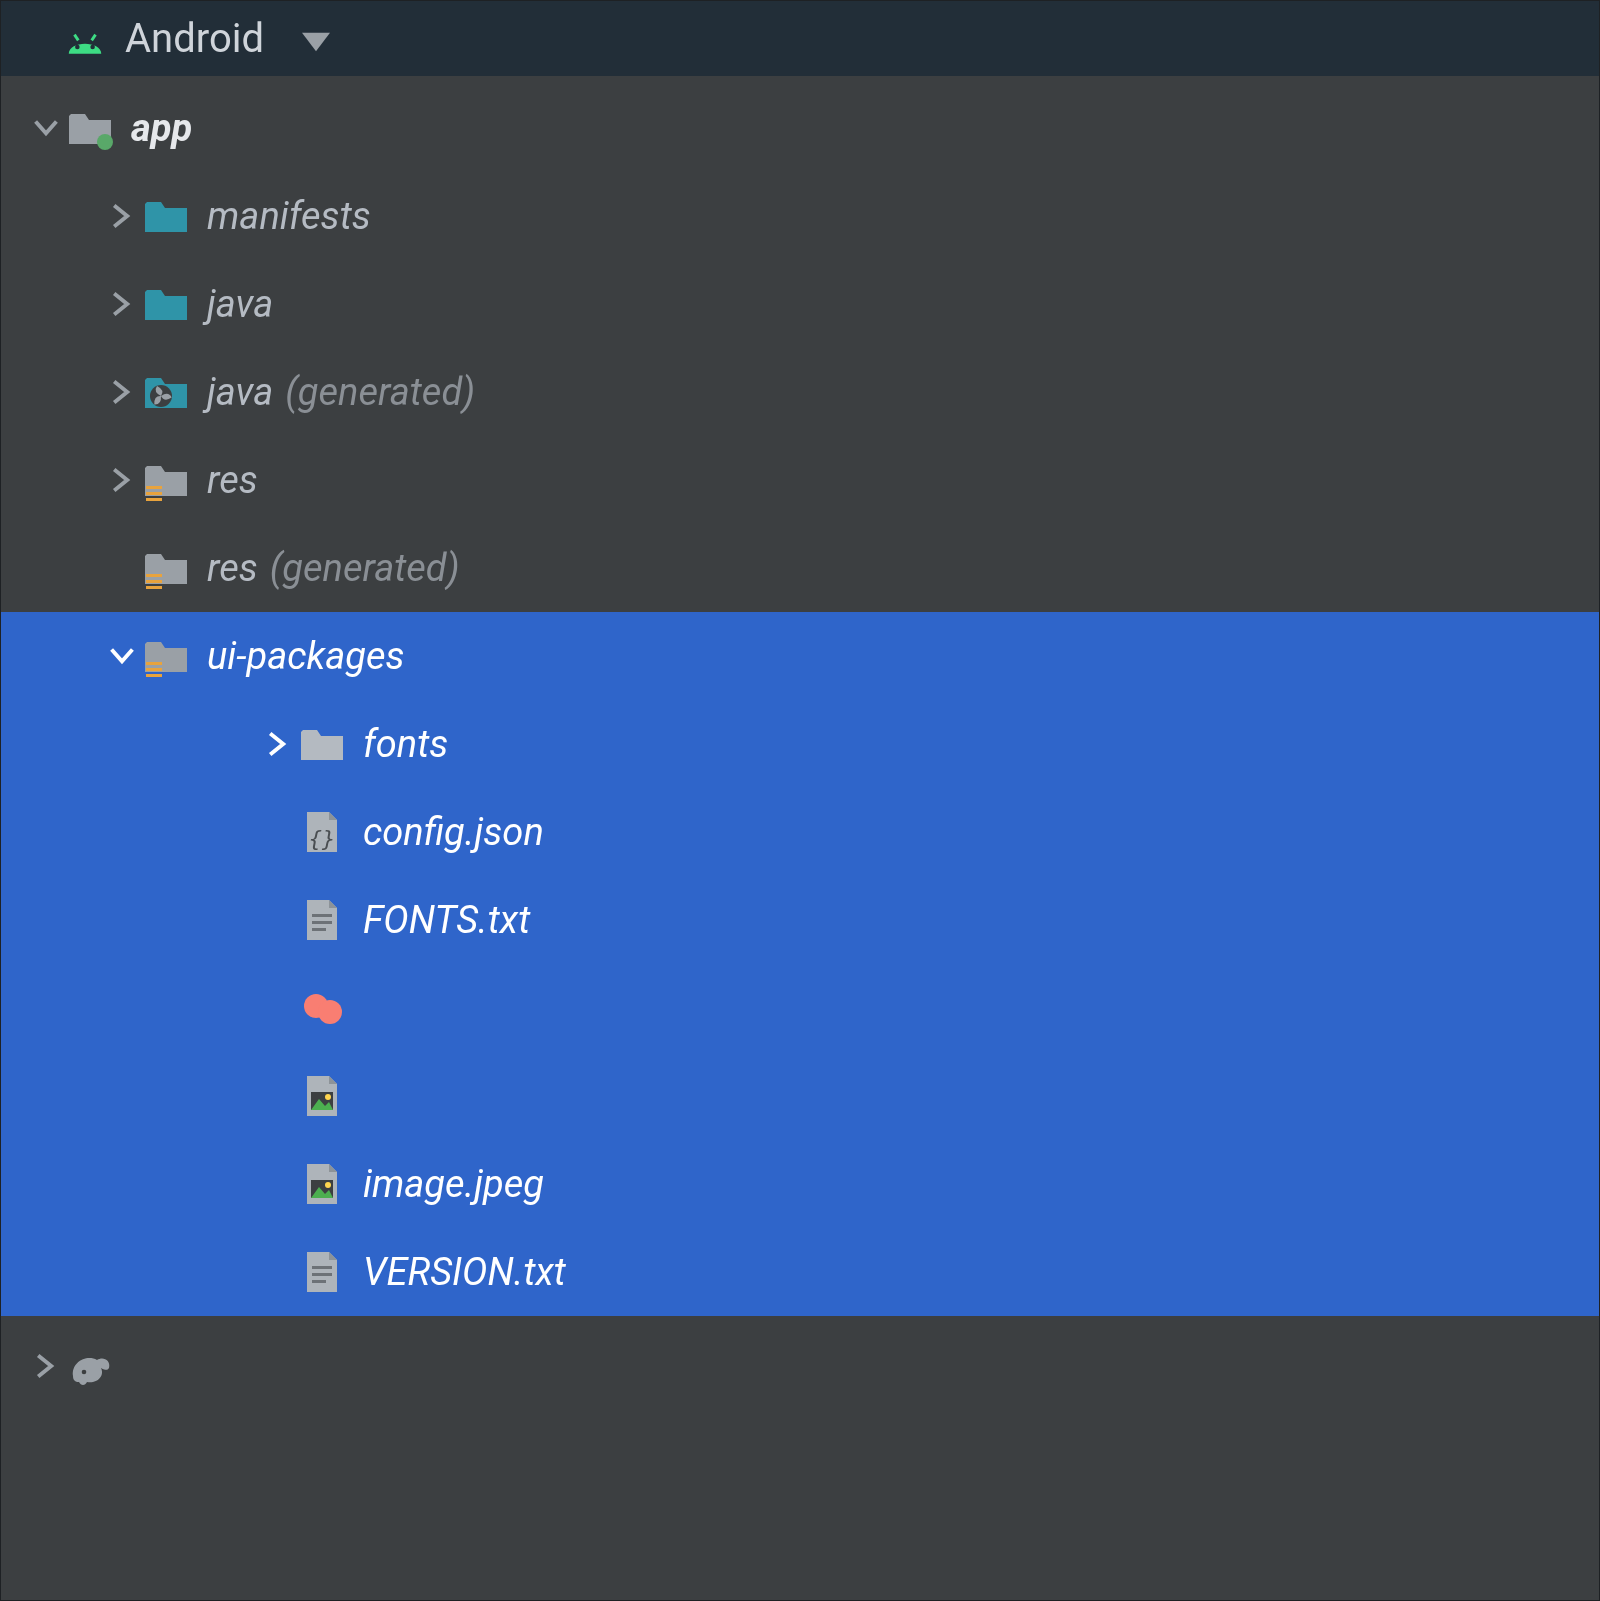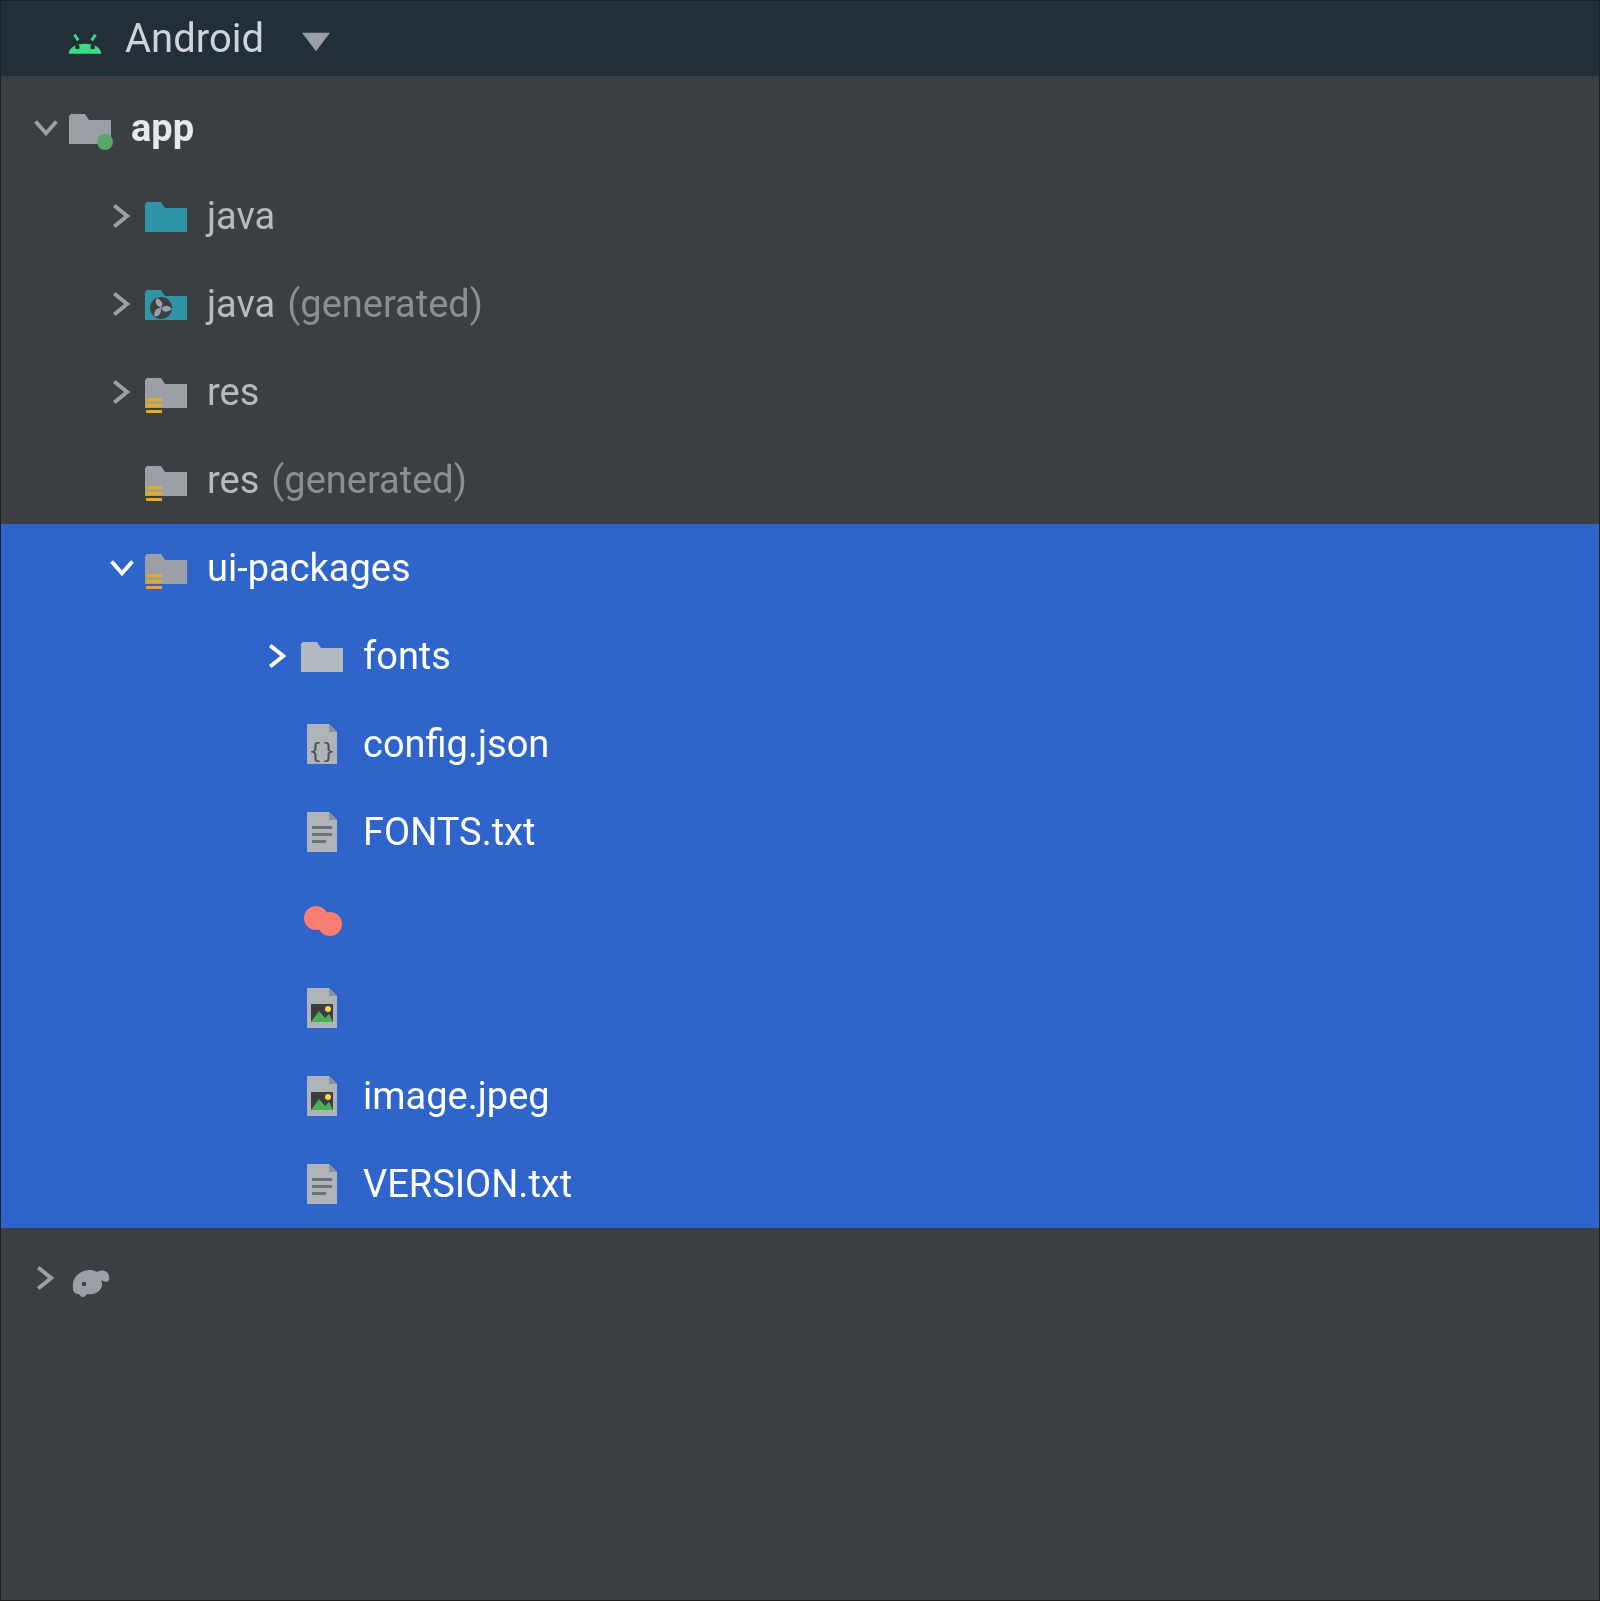--- a/index.html
+++ b/index.html
@@ -23,20 +23,21 @@
   .header-label { color: #cfd4da; font-size: 40px; }
   .header-arrow { margin-left: 38px; }
   .header-arrow svg { width: 28px; height: 20px; }
   .tree { padding-top: 8px; }
   .row {
     display: flex;
     align-items: center;
     height: 88px;
     white-space: nowrap;
     padding-right: 20px;
+    font-style: italic;
   }
   .row.sel { background: #2f65ca; color: #ffffff; }
   .spacer { display: inline-block; }
   .arrow { width: 42px; display: inline-flex; justify-content: center; align-items: center; flex-shrink: 0; }
   .arrow svg { width: 26px; height: 26px; }
   .arrow.blank { visibility: hidden; }
   .icon { width: 48px; height: 48px; display: inline-flex; align-items: center; justify-content: center; margin-right: 16px; flex-shrink: 0; }
   .icon svg { width: 48px; height: 48px; }
   .label { font-size: 38px; }
   .label.bold { font-weight: 700; color: #e6e8eb; }
@@ -167,20 +168,34 @@
         </svg>
       </span>
     <span class="icon">
         <svg viewBox="0 0 48 48">
           <use href="#folder-module"></use>
         </svg>
       </span>
     <span class="label bold">app</span>
   </div>
 
+  <div class="row">
+    <span class="spacer ind1"></span>
+    <span class="arrow">
+        <svg viewBox="0 0 20 20">
+          <use href="#chev-r"></use>
+        </svg>
+      </span>
+    <span class="icon">
+        <svg viewBox="0 0 48 48">
+          <use href="#folder-pkg"></use>
+        </svg>
+      </span>
+    <span class="label">manifests</span>
+  </div>
 
   <div class="row">
     <span class="spacer ind1"></span>
     <span class="arrow">
         <svg viewBox="0 0 20 20">
           <use href="#chev-r"></use>
         </svg>
       </span>
     <span class="icon">
         <svg viewBox="0 0 48 48">

